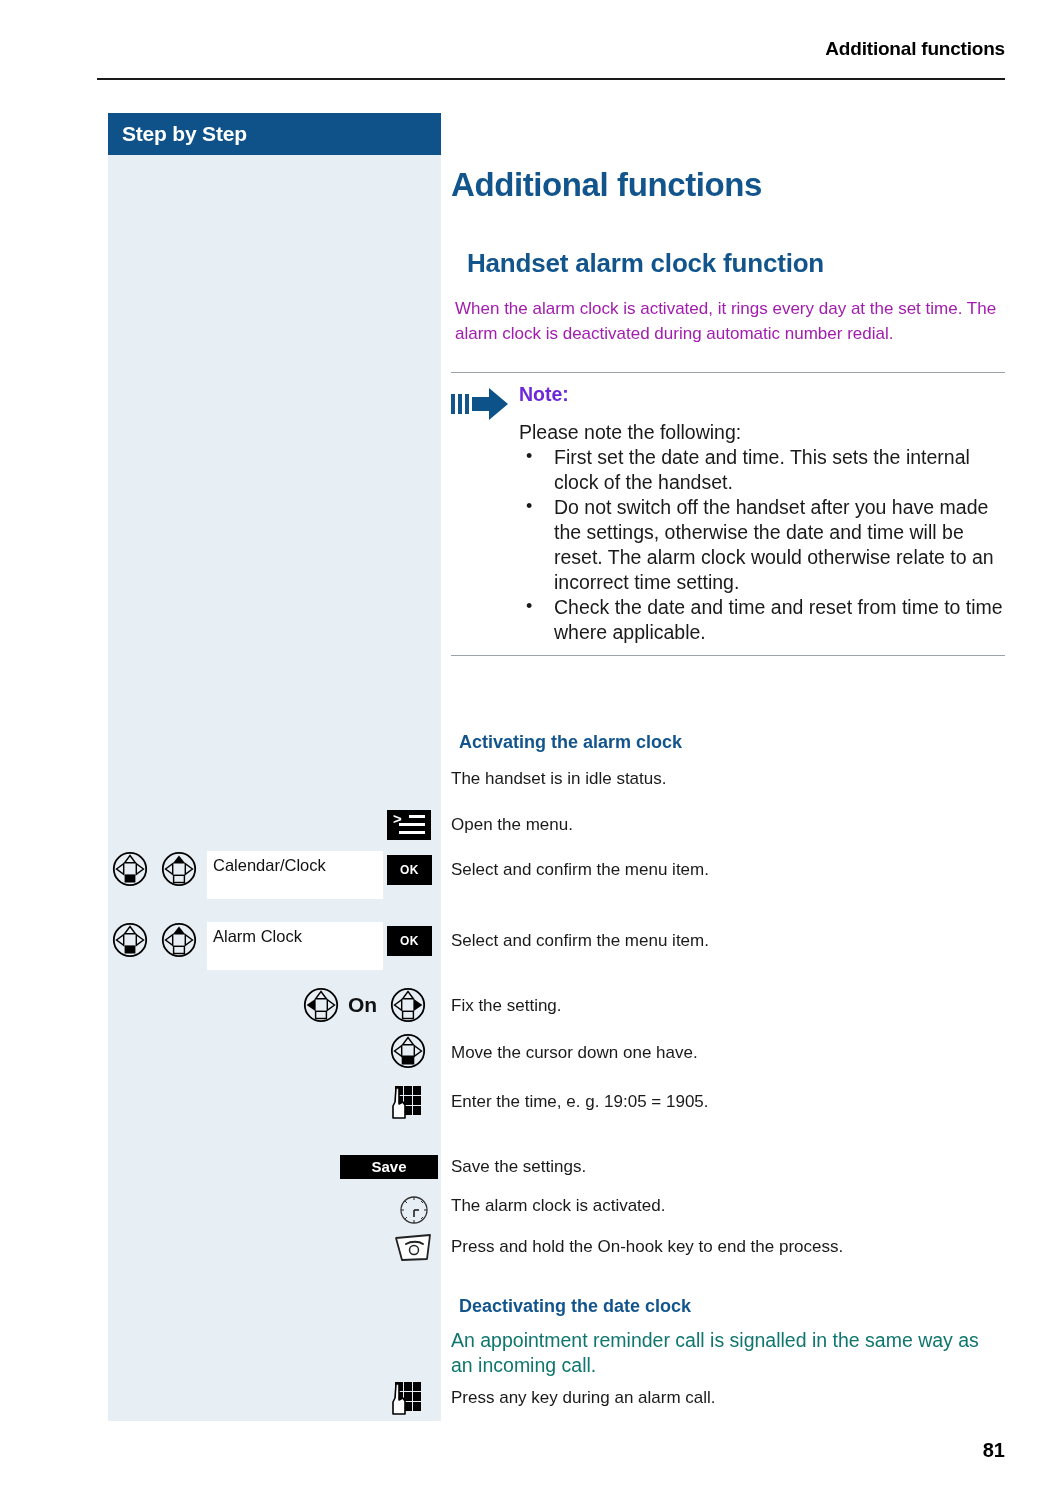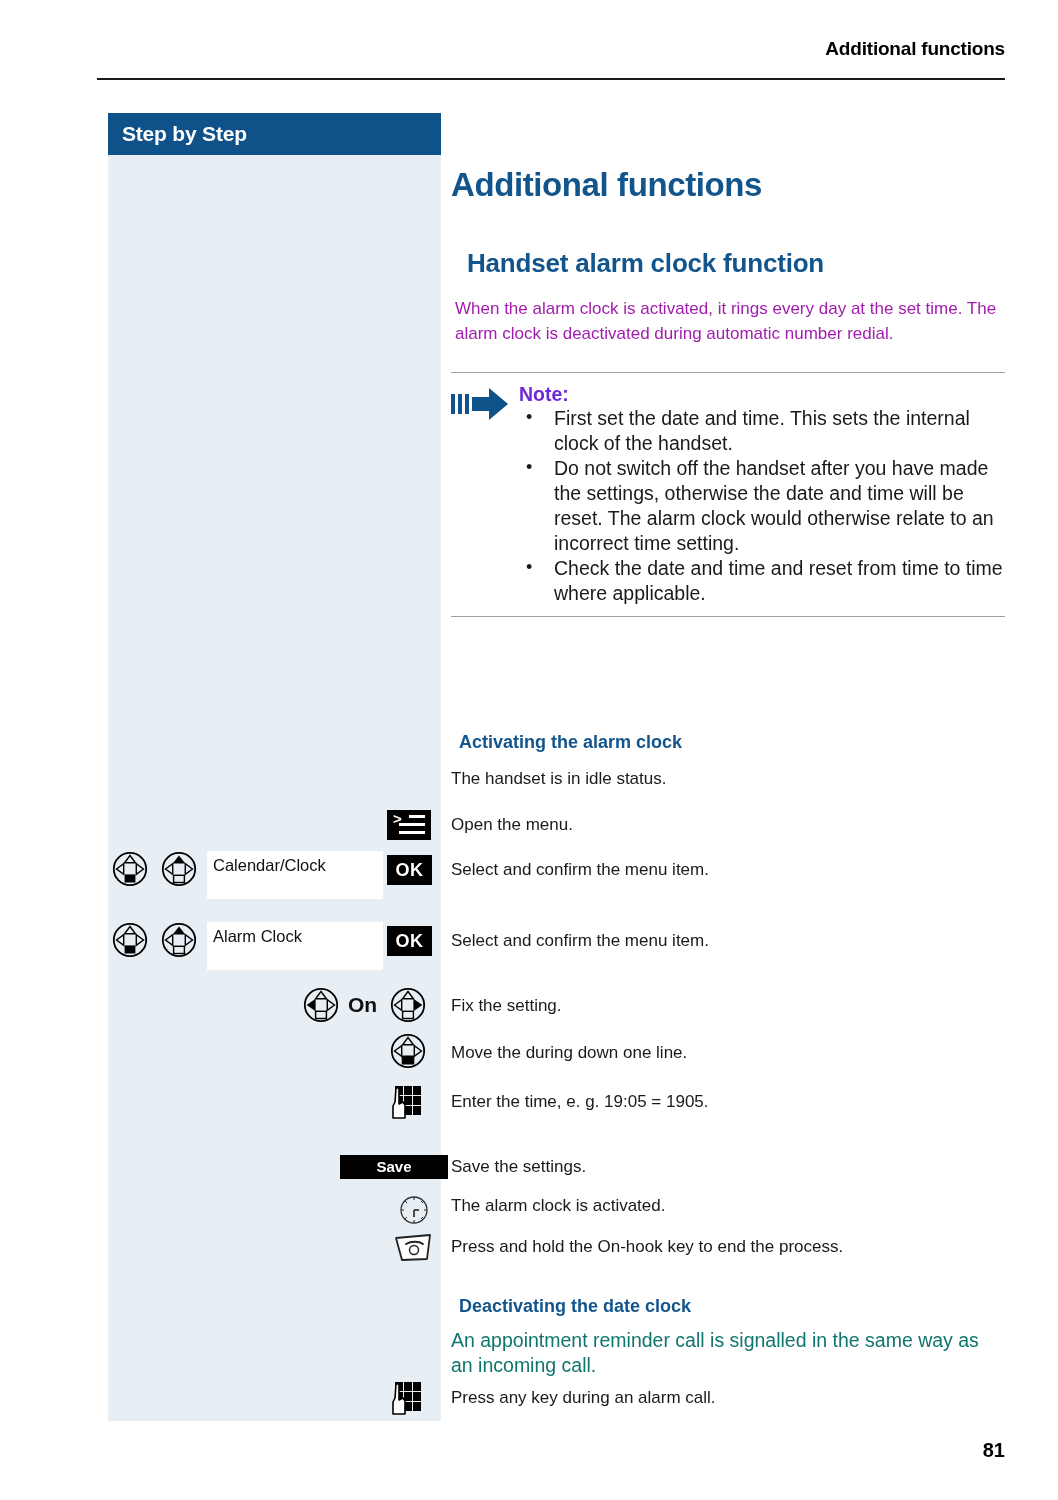--- a/index.html
+++ b/index.html
@@ -202,30 +202,30 @@
     height: 3px;
   }
 
   
   .okkey {
     position: absolute;
     width: 45px;
     height: 30px;
     background: #000000;
     color: #ffffff;
-    font-size: 18px;
+    font-size: 12px;
     font-weight: bold;
     text-align: center;
     line-height: 30px;
     letter-spacing: 0.5px;
   }
   
   .savekey {
     position: absolute;
-    width: 108px;
+    width: 98px;
     height: 24px;
     background: #000000;
     color: #ffffff;
     font-size: 15px;
     font-weight: bold;
     text-align: center;
     line-height: 24px;
   }
   
   .displayline {
@@ -279,20 +279,21 @@
 
   <div id="note-block">
     <svg id="note-icon" viewBox="0 0 58 34" xmlns="http://www.w3.org/2000/svg">
       <rect x="0" y="7" width="4" height="20" fill="#12548c"></rect>
       <rect x="7" y="7" width="4" height="20" fill="#12548c"></rect>
       <rect x="14" y="7" width="4" height="20" fill="#12548c"></rect>
       <path d="M21 10 L38 10 L38 1 L57 17 L38 33 L38 24 L21 24 Z" fill="#0d5289"></path>
     </svg>
     <div class="note-body">
       <div class="note-title">Note:</div>
+      <div class="note-lead">Please note the following:</div>
       <ul class="note-list">
         <li><span class="bullet">•</span><span>First set the date and time. This sets the internal clock of the handset.</span></li>
         <li><span class="bullet">•</span><span>Do not switch off the handset after you have made the settings, otherwise the date and time will be reset. The alarm clock would otherwise relate to an incorrect time setting.</span></li>
         <li><span class="bullet">•</span><span>Check the date and time and reset from time to time where applicable.</span></li>
       </ul>
     </div>
   </div>
 </div>
 
 <h3 class="doc-h3 step-section-title" style="top:724px;">Activating the alarm clock</h3>
@@ -364,21 +365,21 @@
 </svg>
 <div class="step-row-text" style="top:993px;">Fix the setting.</div>
 
 <svg class="navkey" style="left:390px; top:1033px;" viewBox="0 0 40 40" xmlns="http://www.w3.org/2000/svg">
   <circle cx="20" cy="20" r="18" fill="none" stroke="#000" stroke-width="2"></circle>
   <path d="M20 5 L26 13 L14 13 Z" fill="none" stroke="#000" stroke-width="1.6"></path>
   <path d="M5 20 L13 14 L13 26 Z" fill="none" stroke="#000" stroke-width="1.6"></path>
   <path d="M35 20 L27 14 L27 26 Z" fill="none" stroke="#000" stroke-width="1.6"></path>
   <rect x="13" y="25" width="14" height="10" fill="#000"></rect>
 </svg>
-<div class="step-row-text" style="top:1040px;">Move the during down one line.</div>
+<div class="step-row-text" style="top:1040px;">Move the cursor down one have.</div>
 
 <svg class="abs" style="left:390px; top:1085px; width:36px; height:38px;" viewBox="0 0 36 38" xmlns="http://www.w3.org/2000/svg">
   <rect x="5" y="1" width="8" height="9" fill="#000"></rect>
   <rect x="14" y="1" width="8" height="9" fill="#000"></rect>
   <rect x="23" y="1" width="8" height="9" fill="#000"></rect>
   <rect x="5" y="11" width="8" height="9" fill="#000"></rect>
   <rect x="14" y="11" width="8" height="9" fill="#000"></rect>
   <rect x="23" y="11" width="8" height="9" fill="#000"></rect>
   <rect x="14" y="21" width="8" height="9" fill="#000"></rect>
   <rect x="23" y="21" width="8" height="9" fill="#000"></rect>

